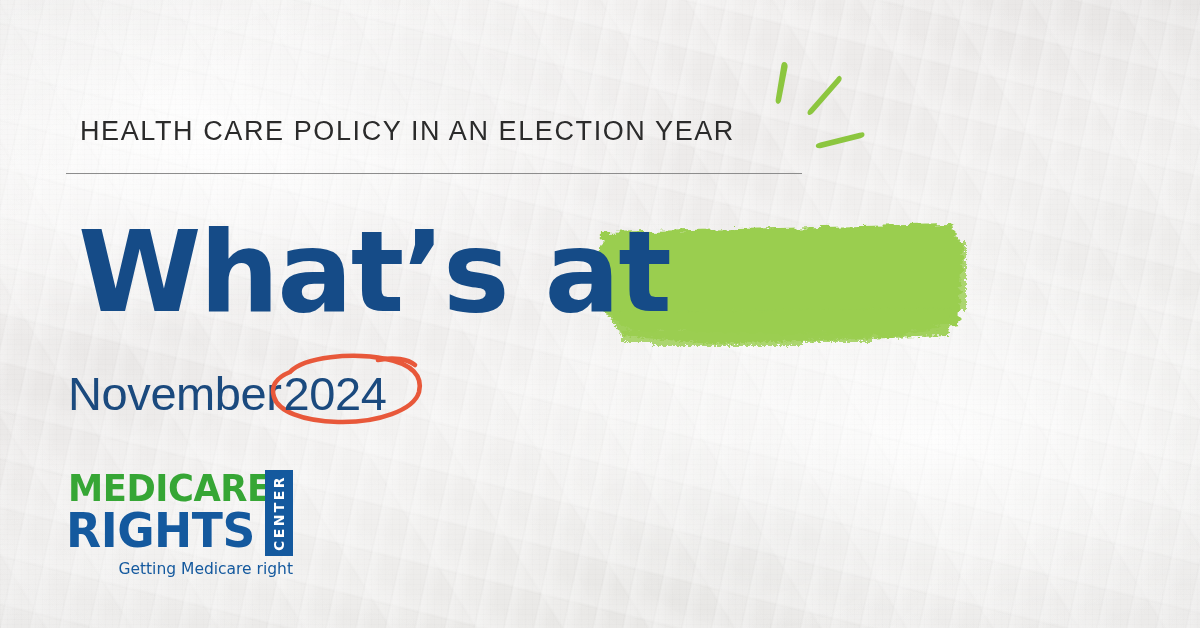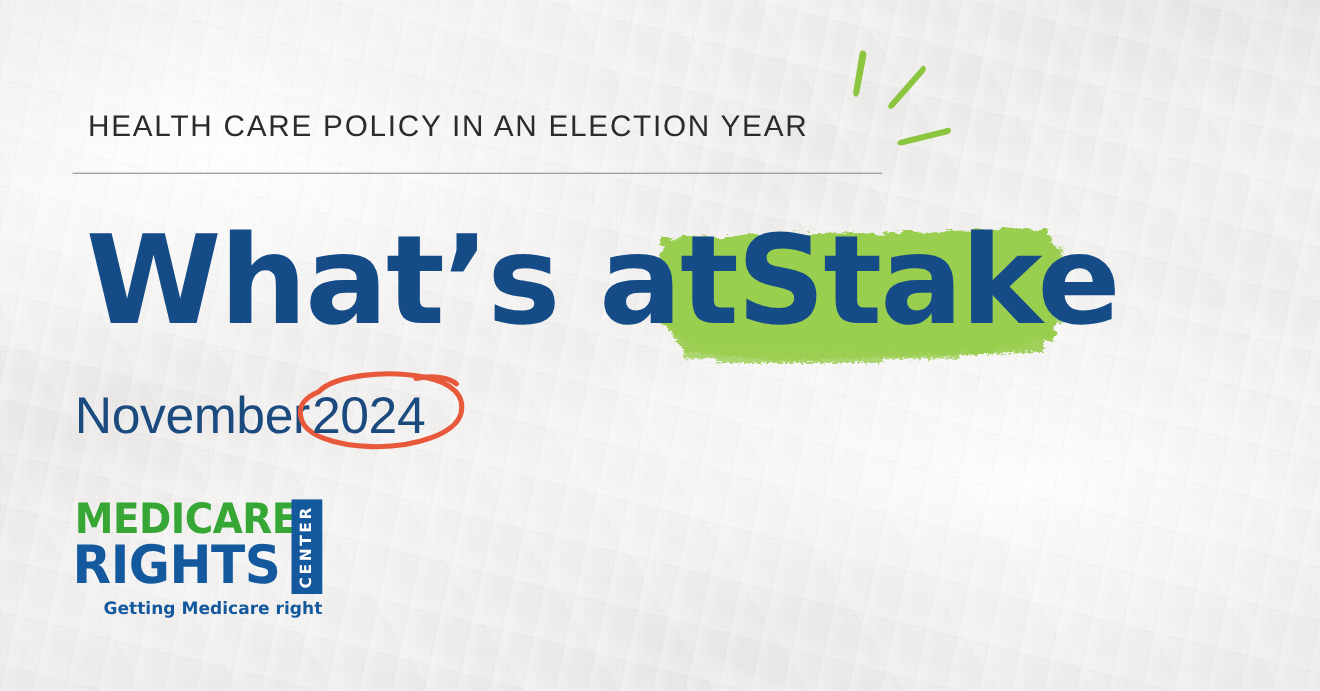--- a/index.html
+++ b/index.html
@@ -64,21 +64,21 @@
       repeating-linear-gradient(0deg, rgba(0,0,0,0.035) 0 1px, rgba(255,255,255,0) 1px 5px),
       repeating-linear-gradient(90deg, rgba(0,0,0,0.03) 0 1px, rgba(255,255,255,0) 1px 7px);
   }
   .paper-vignette {
     position: absolute;
     inset: 0;
     background: radial-gradient(ellipse 90% 90% at 50% 50%, rgba(0,0,0,0) 55%, rgba(0,0,0,0.05) 100%);
   }
 
   
-  .content { position: absolute; inset: 0; }
+  .content { position: absolute; inset: 0; margin-top: 16px; }
 
   .eyebrow {
     position: absolute;
     left: 80px;
     top: 100px;
     font-size: 27px;
     letter-spacing: 1.6px;
     color: #2b2b2b;
     font-weight: 400;
     white-space: nowrap;
@@ -207,21 +207,21 @@
     white-space: nowrap;
     font-family: "DejaVu Sans", sans-serif;
   }
   .logo-tagline {
     position: absolute;
     left: 0;
     top: 92px;
     width: 227px;
     text-align: right;
     font-size: 15.5px;
-    font-weight: 700;
+    font-weight: 400;
     color: #14599e;
     font-family: "DejaVu Sans", sans-serif;
   }
 
   .url {
     position: absolute;
     left: 368px;
     top: 528px;
     font-size: 29px;
     font-weight: 400;
@@ -274,21 +274,20 @@
       </g>
       <g filter="url(#speckle)" opacity="0.8">
         <rect x="30" y="118" width="250" height="12" fill="#9ace50"></rect>
         <rect x="60" y="126" width="150" height="8" fill="#9ace50"></rect>
         <rect x="340" y="30" width="34" height="68" fill="#9ace50"></rect>
       </g>
     </svg>
 
     <div class="headline">
       <span class="headline-text">What’s at </span>
-      <span class="headline-text">Stake</span>
     </div>
 
     <div class="dateline">
       <span class="date-month">November</span>
       <span class="date-year-wrap">
         <svg class="circle-svg" viewBox="0 0 172 84">
           <g fill="none" stroke="#e8583a" stroke-width="4.6" stroke-linecap="round">
             <path d="M30 24 C44 9 92 4 126 11 C152 16 163 28 159 44 C154 62 118 75 78 74 C42 73 18 63 14 49 C10 36 18 29 30 24 Z"></path>
             <path d="M118 12 C134 9 148 11 155 17"></path>
           </g>

